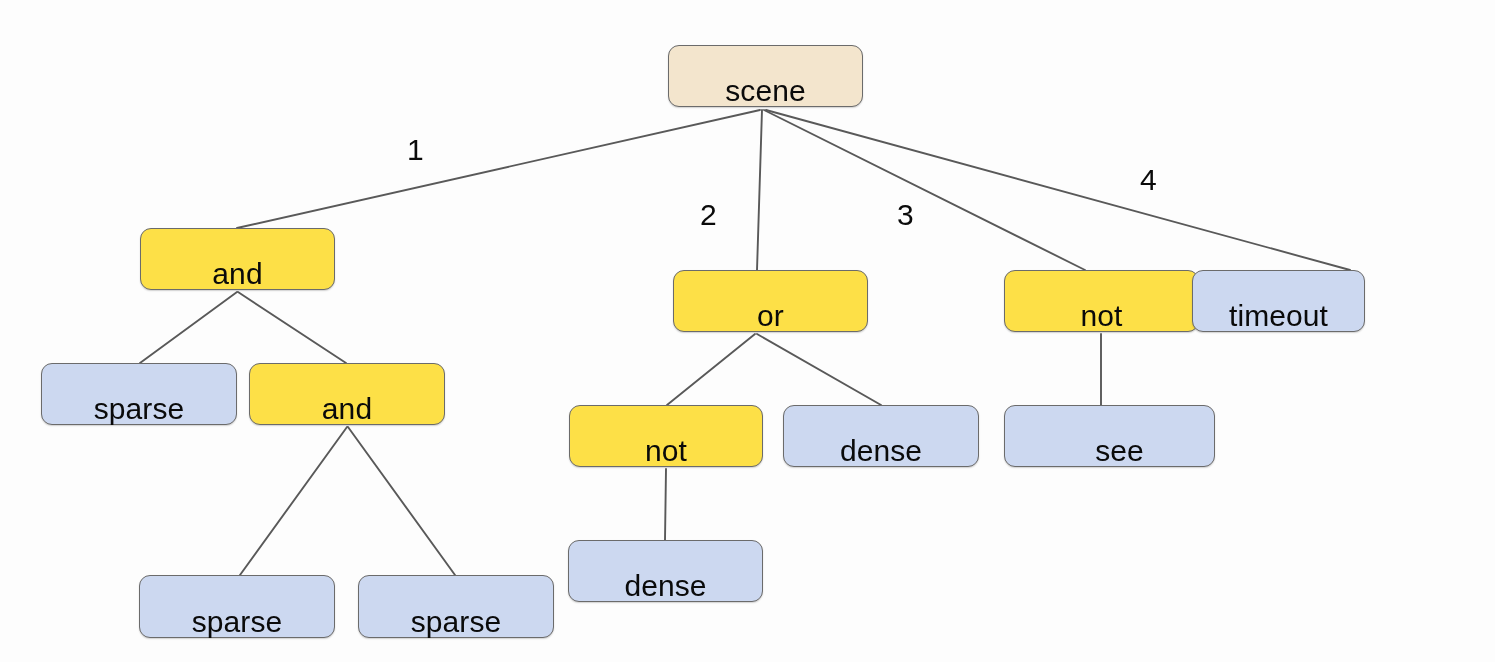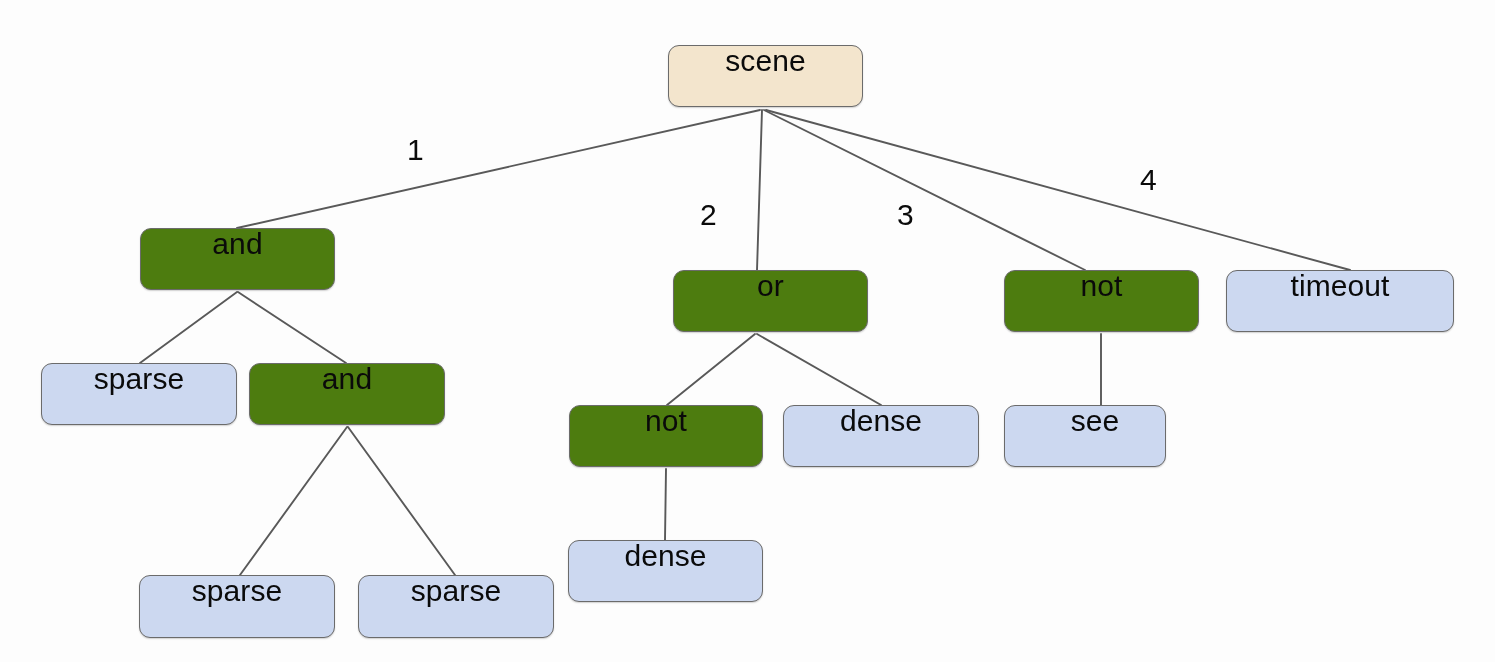--- a/index.html
+++ b/index.html
@@ -25,31 +25,31 @@
     width: 1495px;
     height: 662px;
     pointer-events: none;
   }
   .node {
     position: absolute;
     box-sizing: border-box;
     border: 1.6px solid #6b6b6b;
     border-radius: 11px;
     display: flex;
-    align-items: flex-start;
+    align-items: flex-end;
     justify-content: center;
     font-size: 30px;
     color: #0a0a0a;
     line-height: 1;
     letter-spacing: 0.1px;
     box-shadow: 0 1px 1.5px rgba(0,0,0,0.18);
     white-space: nowrap;
   }
   .node.root  { background: #f3e5cd; }
-  .node.op    { background: #4d7c0f; }
+  .node.op    { background: #fde047; }
   .node.leaf  { background: #ccd8f0; }
   .edge-label {
     position: absolute;
     font-size: 30px;
     color: #0a0a0a;
     line-height: 1;
     white-space: nowrap;
   }
 </style>
 </head>
@@ -76,36 +76,36 @@
       </div>
       <div class="node op" style="left: 140px; top: 228px; width: 195px; height: 62px;">
         <span>and</span>
       </div>
       <div class="node op" style="left: 658px; top: 270px; width: 195px; height: 62px; margin-left: 15px;">
         <span>or</span>
       </div>
       <div class="node op" style="left: 1004px; top: 270px; width: 195px; height: 62px;">
         <span>not</span>
       </div>
-      <div class="node leaf" style="left: 1226px; top: 270px; width: 228px; height: 62px;">
+      <div class="node leaf" style="left: 1192px; top: 270px; width: 173px; height: 62px;">
         <span>timeout</span>
       </div>
       <div class="node leaf" style="left: 41px; top: 363px; width: 196px; height: 62px;">
         <span>sparse</span>
       </div>
       <div class="node op" style="left: 249px; top: 363px; width: 196px; height: 62px;">
         <span>and</span>
       </div>
       <div class="node op" style="left: 569px; top: 405px; width: 194px; height: 62px;">
         <span>not</span>
       </div>
       <div class="node leaf" style="left: 783px; top: 405px; width: 196px; height: 62px;">
         <span>dense</span>
       </div>
-      <div class="node leaf" style="left: 1004px; top: 405px; width: 162px; height: 62px; padding-left: 20px;">
+      <div class="node leaf" style="left: 1004px; top: 405px; width: 211px; height: 62px; padding-left: 20px;">
         <span>see</span>
       </div>
       <div class="node leaf" style="left: 568px; top: 540px; width: 195px; height: 62px;">
         <span>dense</span>
       </div>
       <div class="node leaf" style="left: 139px; top: 575px; width: 196px; height: 63px;">
         <span>sparse</span>
       </div>
       <div class="node leaf" style="left: 358px; top: 575px; width: 196px; height: 63px;">
         <span>sparse</span>

